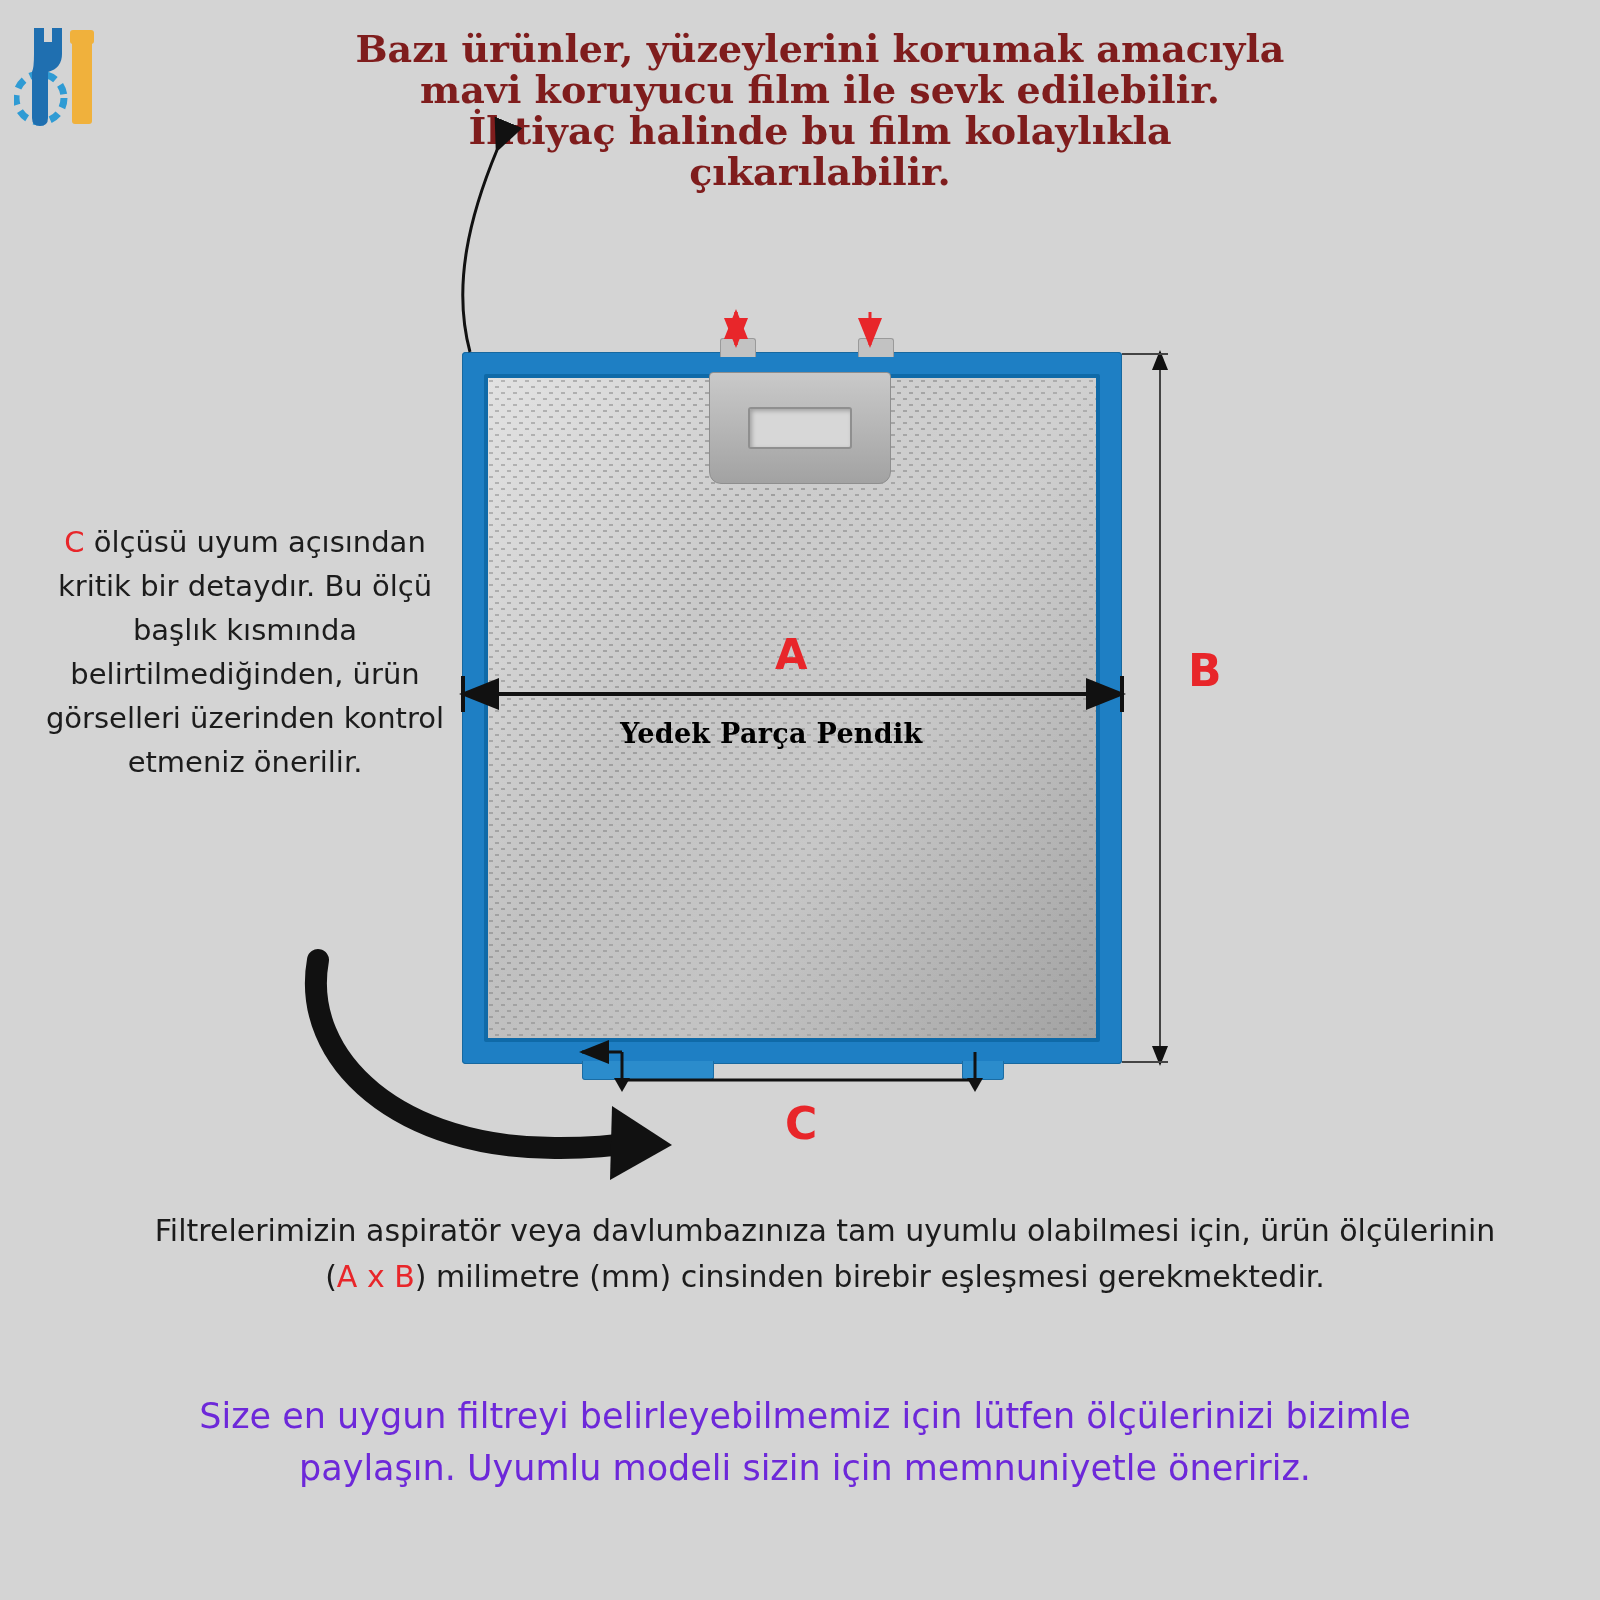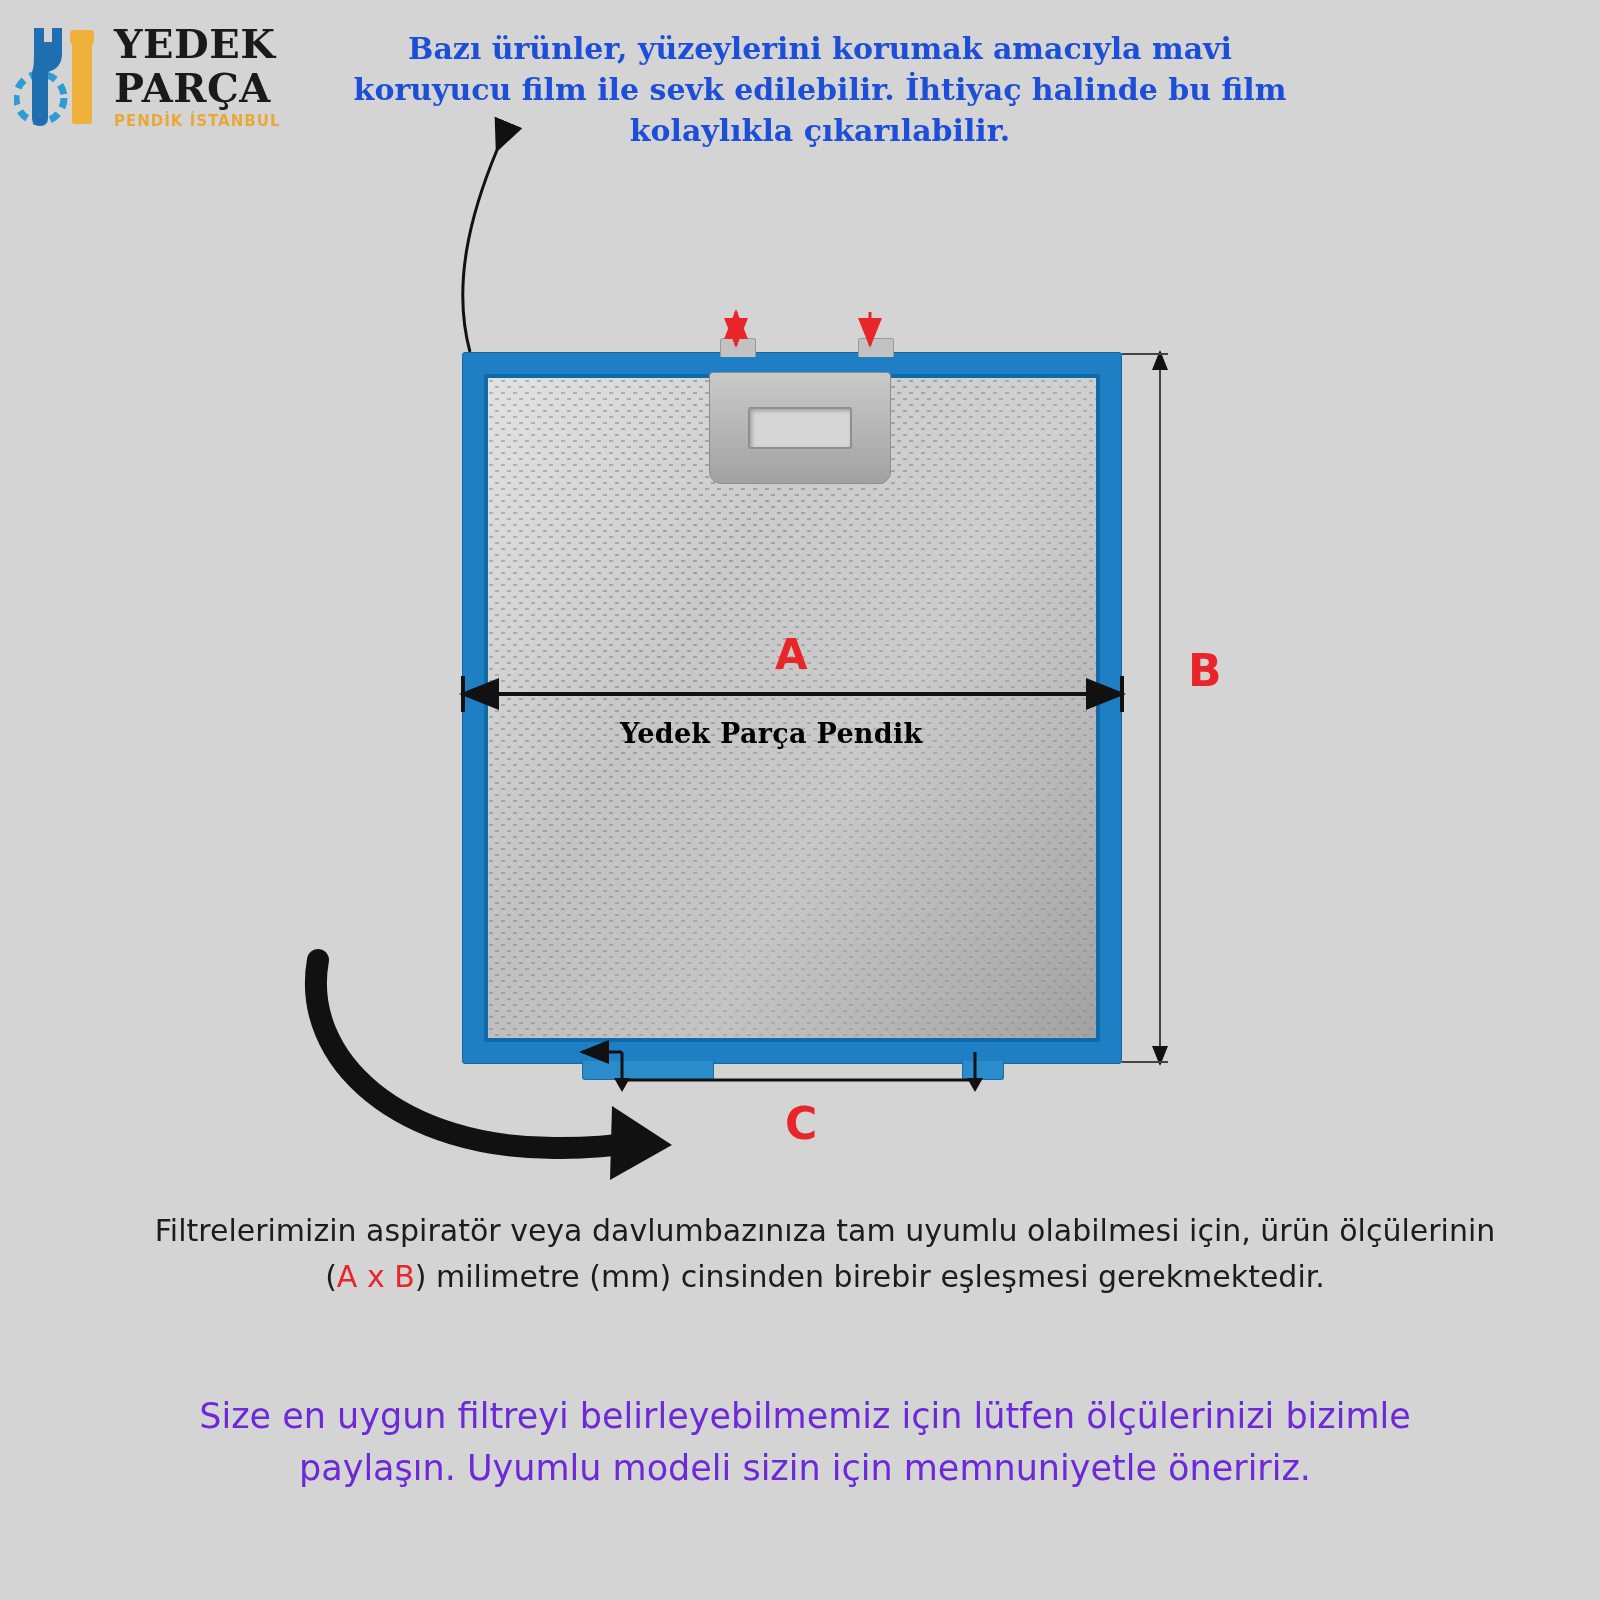--- a/index.html
+++ b/index.html
@@ -59,23 +59,23 @@
 
   
   .top-heading {
     position: absolute;
     left: 350px;
     top: 28px;
     width: 940px;
     text-align: center;
     font-family: "DejaVu Serif", serif;
     font-weight: bold;
-    font-size: 30px;
+    font-size: 38px;
     line-height: 41px;
-    color: #1d4ed8;
+    color: #7f1d1d;
   }
 
   
   .tab-note {
     position: absolute;
     left: 520px;
     top: 240px;
     width: 540px;
     text-align: center;
     font-size: 20px;
@@ -250,30 +250,28 @@
 
   <div class="logo">
     <div class="logo-mark">
       <svg width="100" height="120" viewBox="0 0 100 120">
         <circle cx="26" cy="84" r="24" fill="none" stroke="#2f9bd4" stroke-width="7" stroke-dasharray="10 7"></circle>
         <path d="M20 40 L20 14 L30 14 L30 28 L38 28 L38 14 L48 14 L48 40 Q48 54 34 58 L34 104 Q34 112 26 112 Q18 112 18 104 L18 58 Q20 54 20 40 Z" fill="#1f6fb0"></path>
         <rect x="58" y="26" width="20" height="84" rx="3" fill="#f0b13c"></rect>
         <rect x="56" y="16" width="24" height="14" rx="3" fill="#f0b13c"></rect>
       </svg>
     </div>
-    <div class="logo-text">
-      <div class="logo-line1">YEDEK</div>
-      <div class="logo-line2">PARÇA</div>
-      <div class="logo-sub">PENDİK İSTANBUL</div>
-    </div>
   </div>
 
   <div class="top-heading">Bazı ürünler, yüzeylerini korumak amacıyla mavi koruyucu film ile sevk edilebilir. İhtiyaç halinde bu film kolaylıkla çıkarılabilir.</div>
 
 
+  <div class="left-note">
+    <span class="red">C</span><span> ölçüsü uyum açısından kritik bir detaydır. Bu ölçü başlık kısmında belirtilmediğinden, ürün görselleri üzerinden kontrol etmeniz önerilir.</span>
+  </div>
 
   <div class="filter-wrap">
     <div class="filter-frame">
       <div class="filter-frame-inner"></div>
       <div class="mesh">
         <div class="mesh-sheen"></div>
       </div>
       <div class="tab-top t1"></div>
       <div class="tab-top t2"></div>
       <div class="tab-bottom b1"></div>

